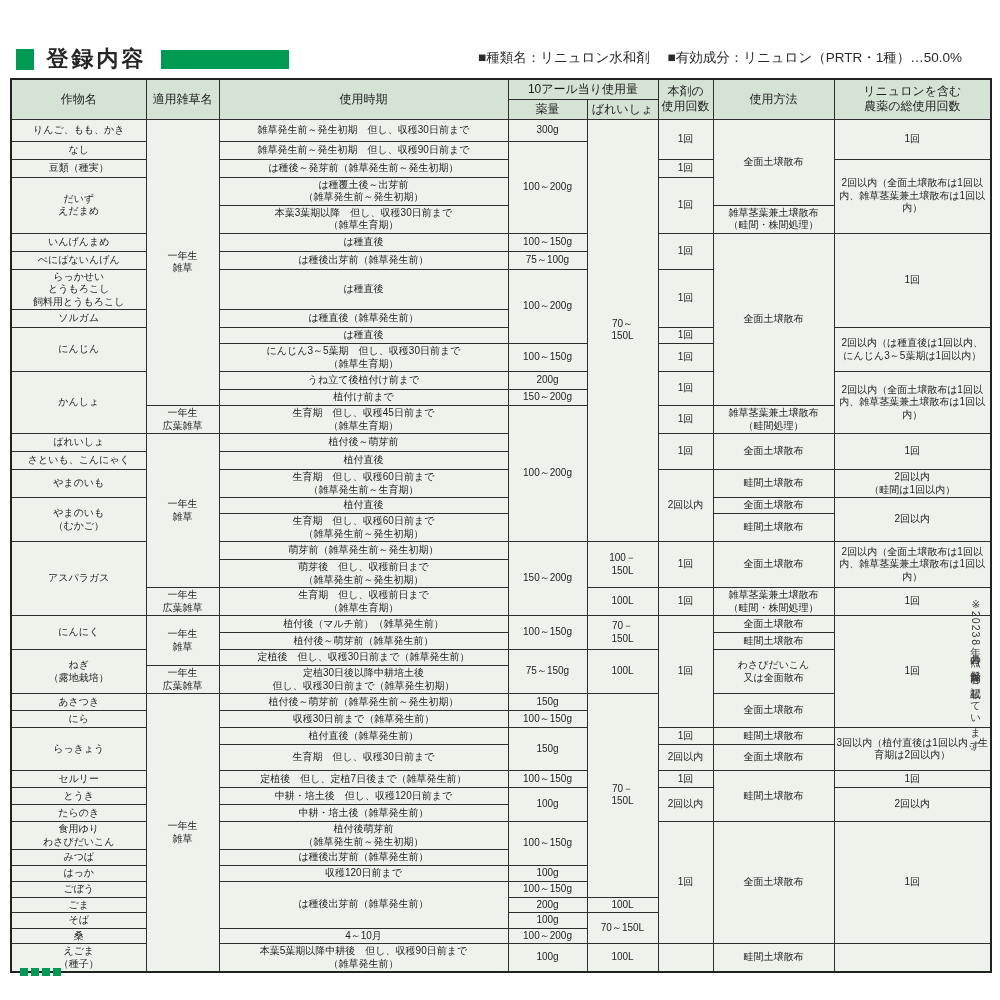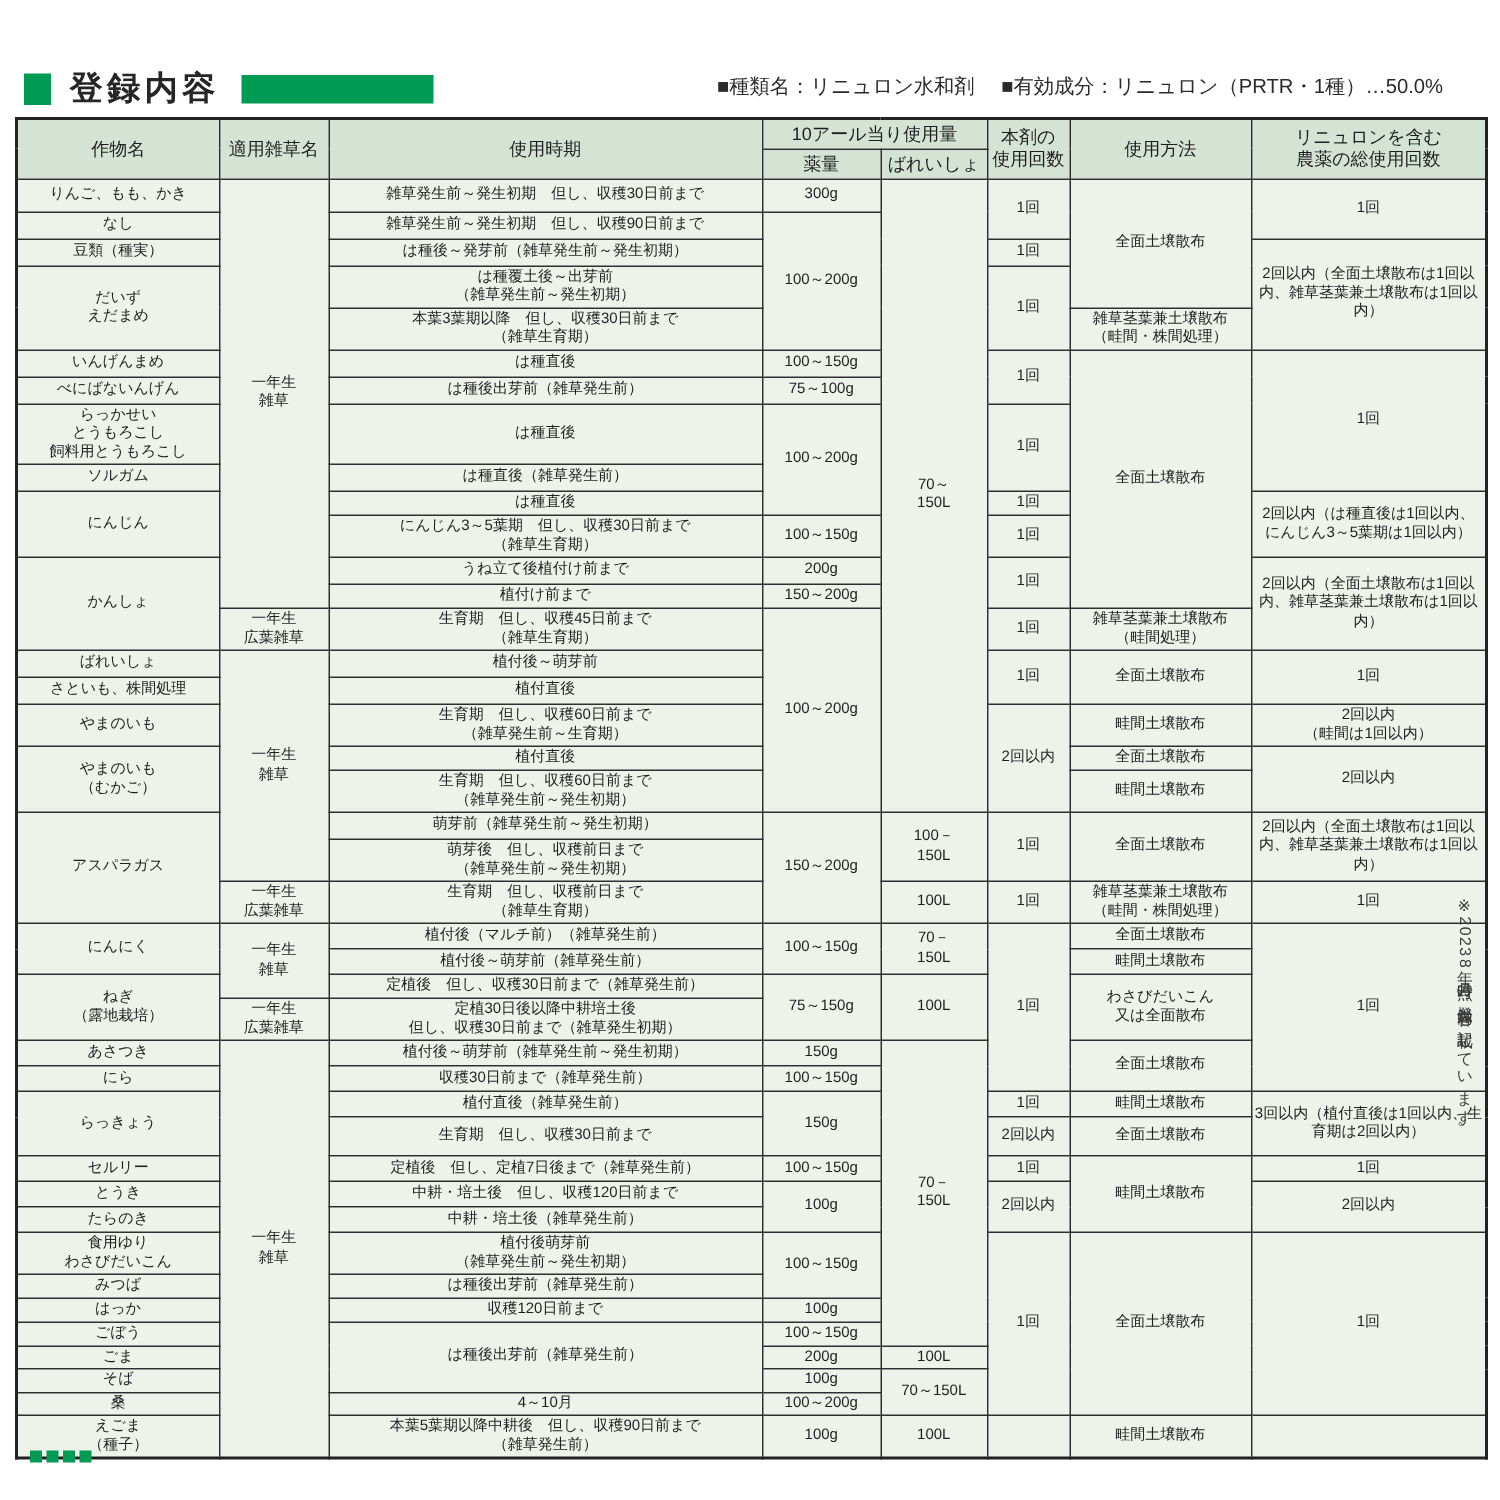--- a/index.html
+++ b/index.html
@@ -164,21 +164,21 @@
         <tr style="height: 18px;">
           <td class="c0">ばれいしょ</td>
           <td class="c1" rowspan="7">一年生
 雑草</td>
           <td class="c2">植付後～萌芽前</td>
           <td class="c5" rowspan="2">1回</td>
           <td class="c6" rowspan="2">全面土壌散布</td>
           <td class="c7" rowspan="2">1回</td>
         </tr>
         <tr style="height: 18px;">
-          <td class="c0">さといも、株間処理</td>
+          <td class="c0">さといも、こんにゃく</td>
           <td class="c2">植付直後</td>
         </tr>
         <tr style="height: 28px;">
           <td class="c0">やまのいも</td>
           <td class="c2">生育期　但し、収穫60日前まで
 （雑草発生前～生育期）</td>
           <td class="c5" rowspan="3">2回以内</td>
           <td class="c6">畦間土壌散布</td>
           <td class="c7">2回以内
 （畦間は1回以内）</td>

